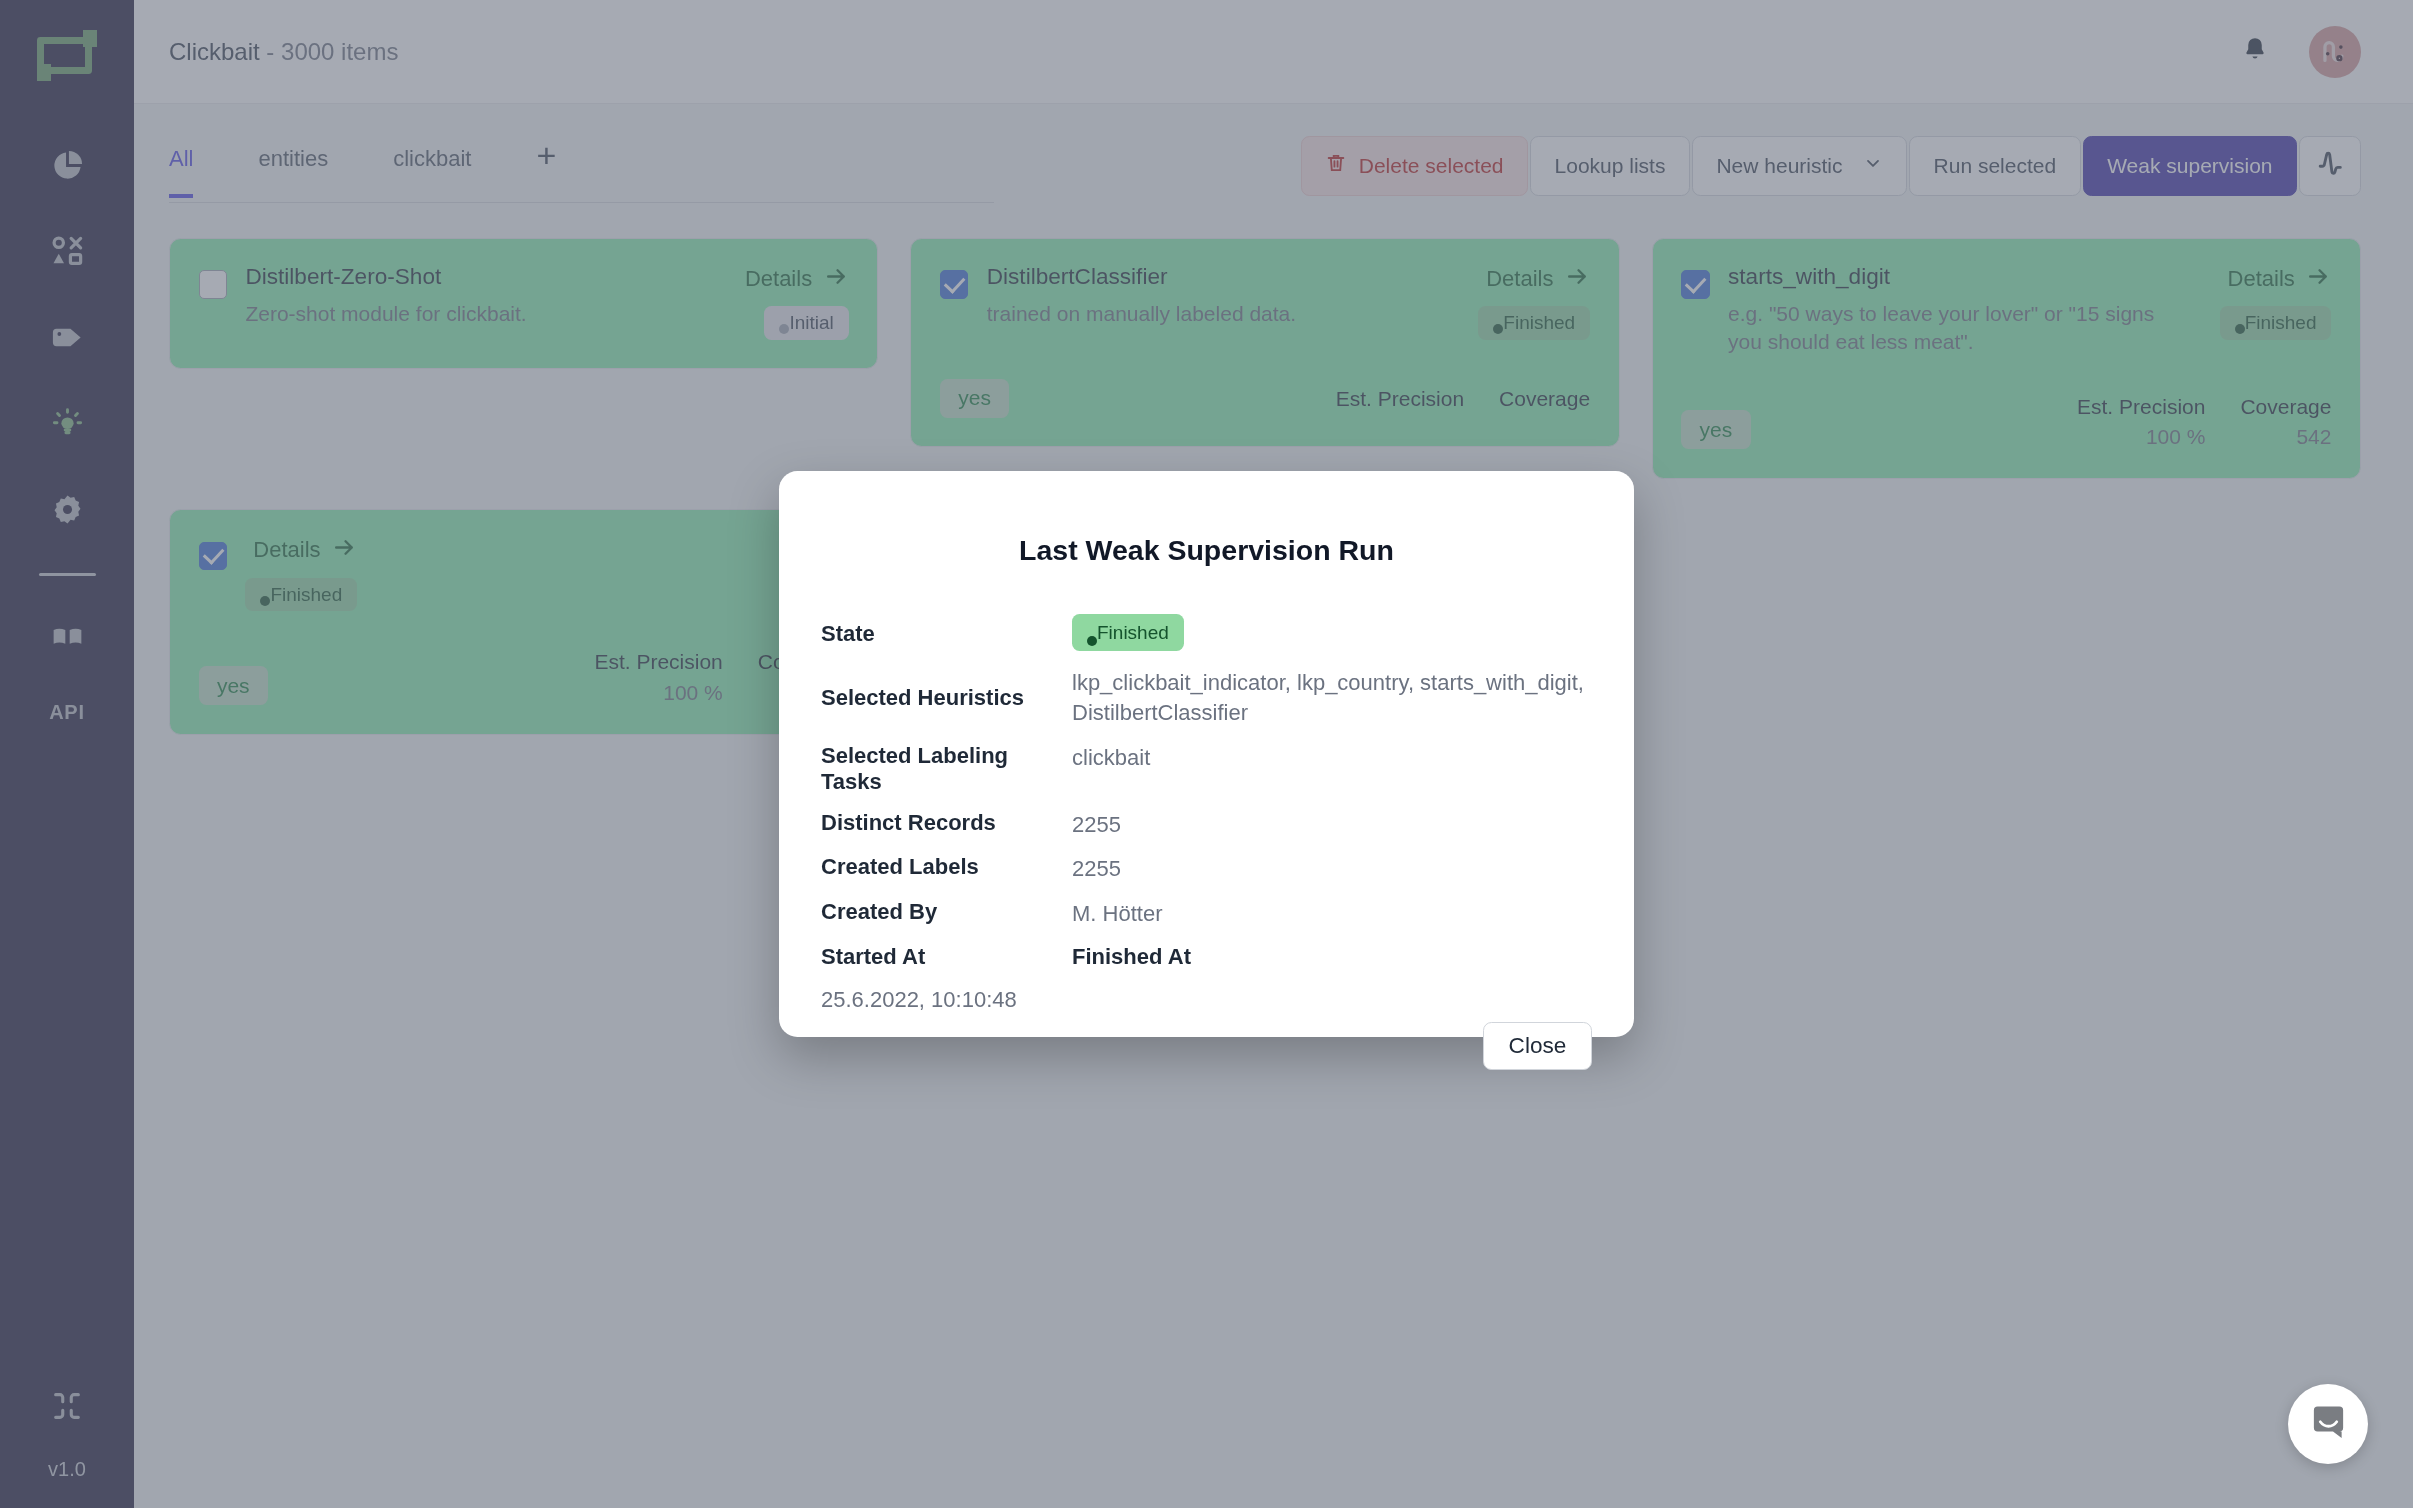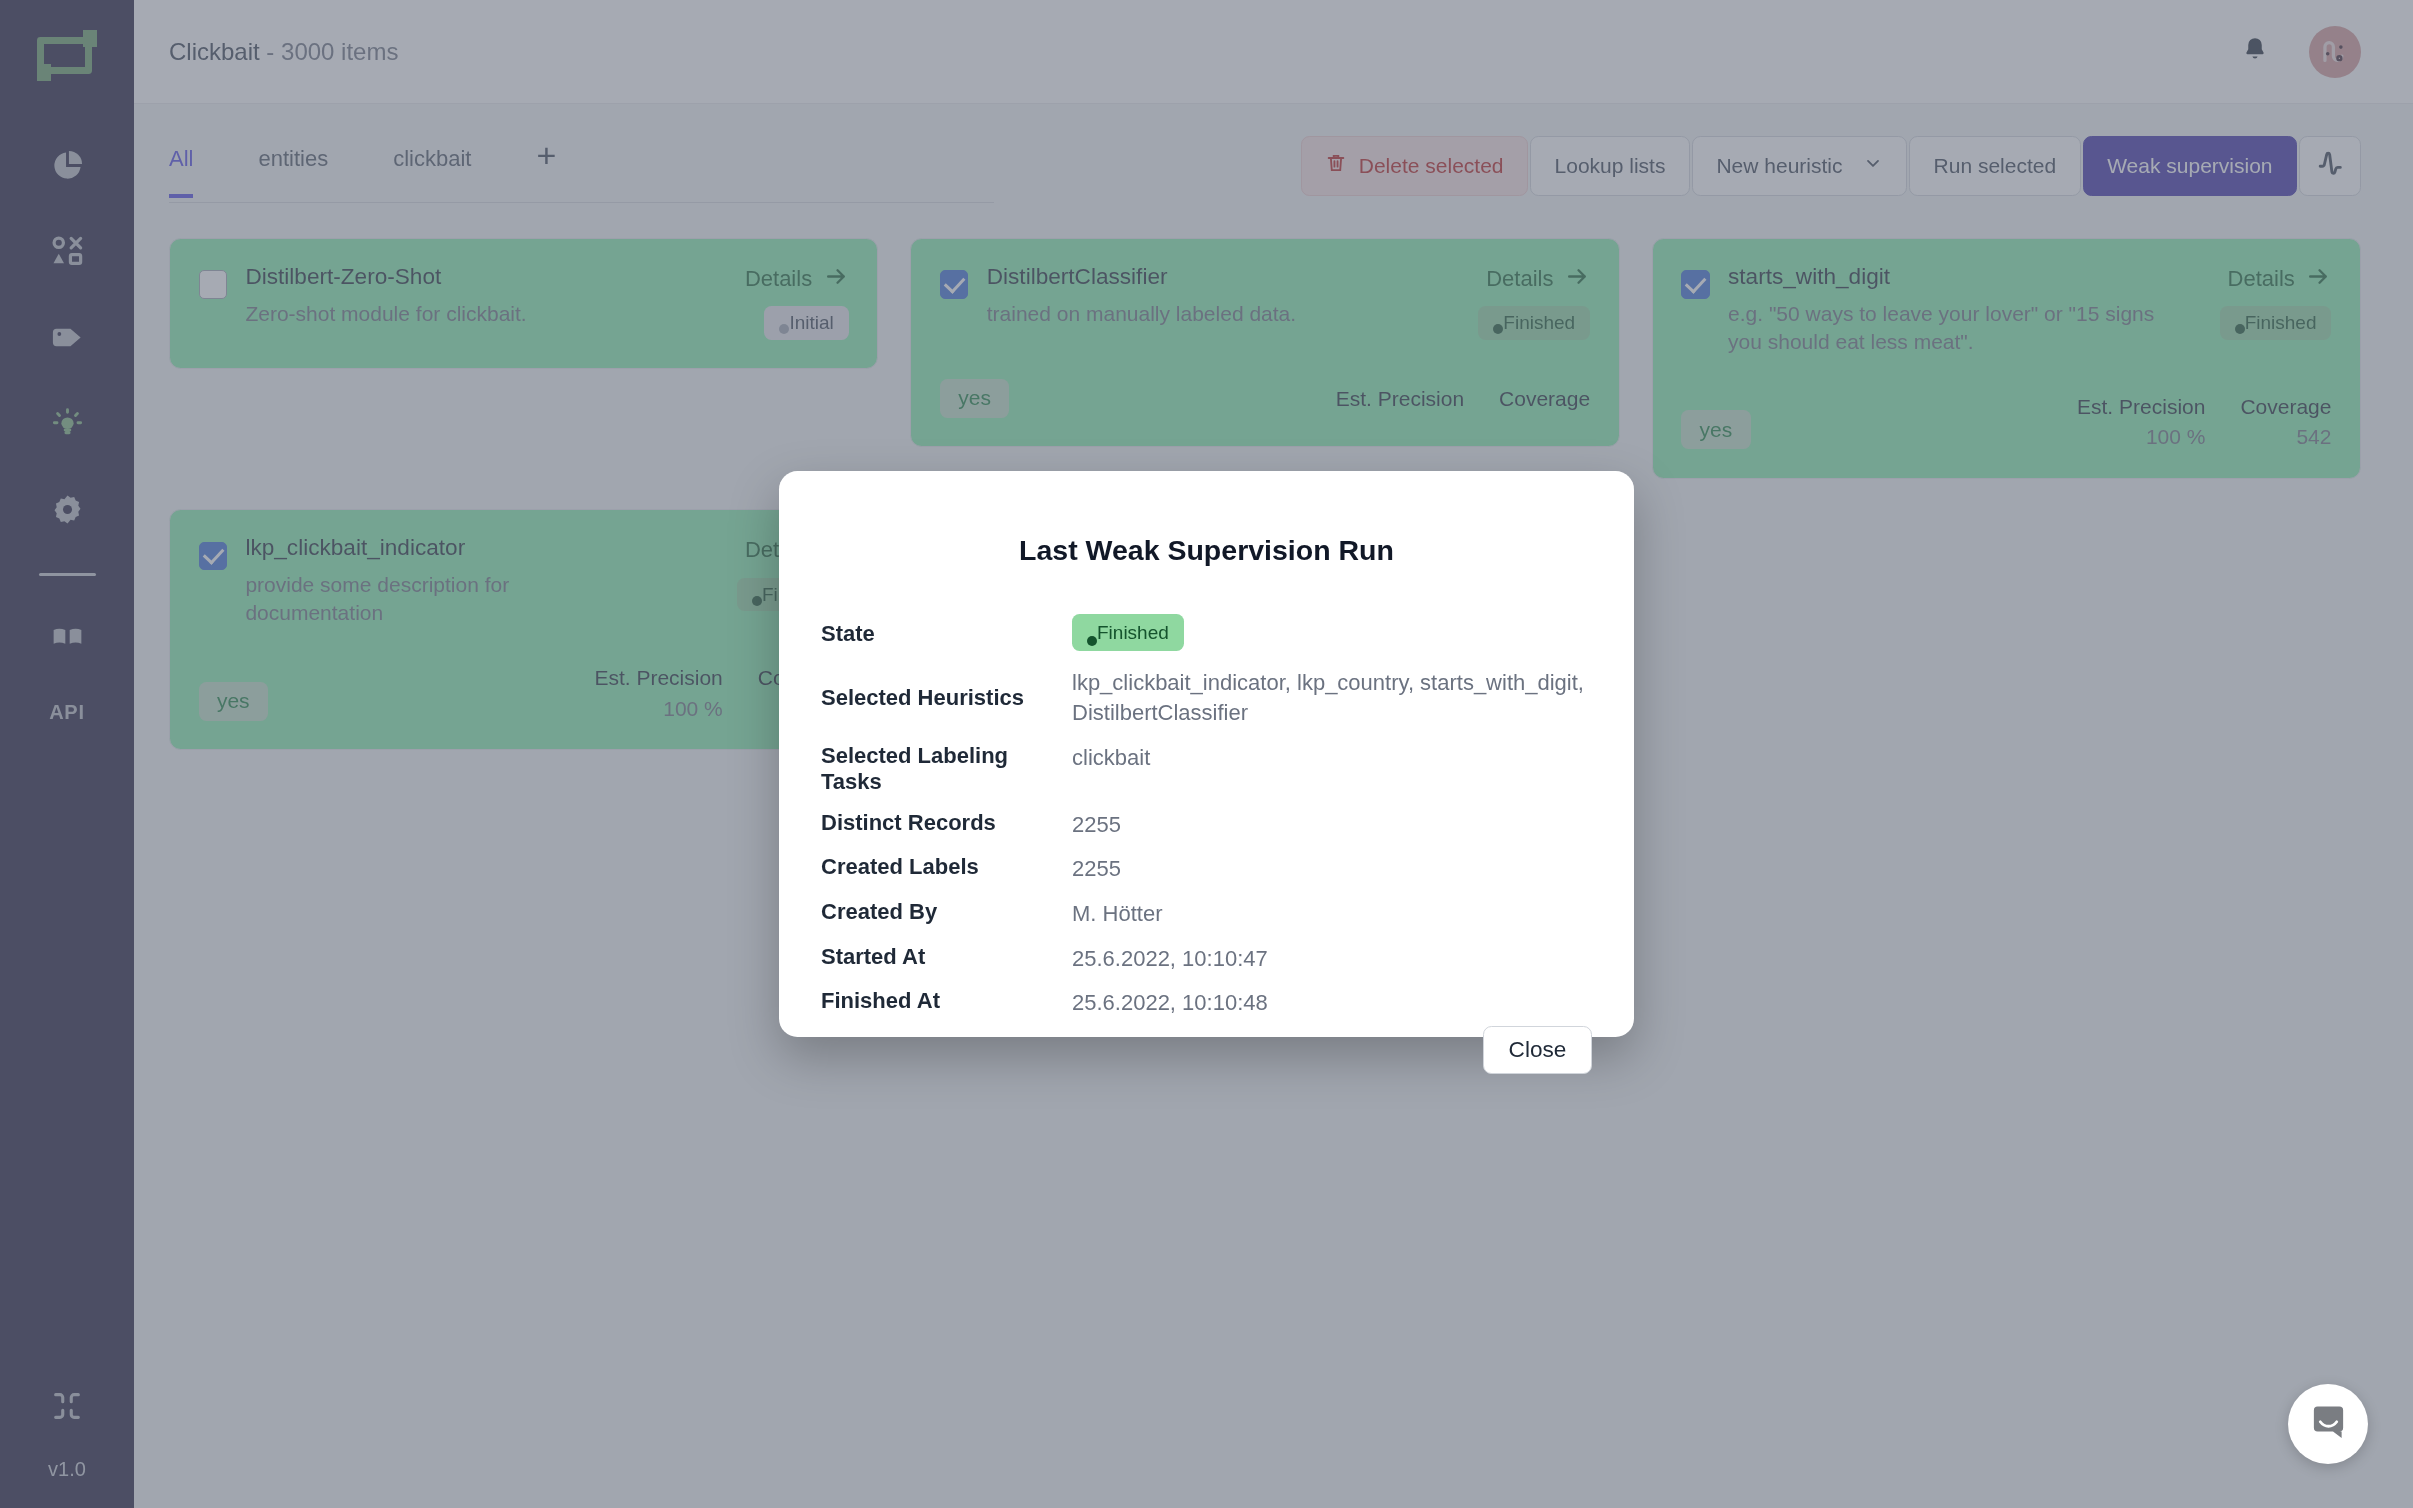--- a/index.html
+++ b/index.html
@@ -660,24 +660,20 @@
               <div class="metric-name">Coverage</div>
               <div class="metric-val">542</div>
             </div>
           </div>
         </div>
       </div>
 
       <div class="card">
         <div class="card-head">
           <div class="chk checked"></div>
-          <div class="card-texts">
-            <div class="card-title">lkp_clickbait_indicator</div>
-            <div class="card-desc" style="max-width:327px;">provide some description for documentation</div>
-          </div>
           <div class="card-right">
             <div class="details-link">
               <span>Details</span>
               <span>
                 <svg width="25" height="25" viewBox="0 0 24 24" fill="none" stroke="currentColor" stroke-width="2.3" stroke-linecap="round" stroke-linejoin="round">
                   <path d="M4 12h15M13 6l6 6-6 6"></path>
                 </svg>
               </span>
             </div>
             <div class="badge badge-finished">
@@ -737,21 +733,20 @@
     <div class="m-label">Distinct Records</div>
     <div class="m-value">2255</div>
 
     <div class="m-label">Created Labels</div>
     <div class="m-value">2255</div>
 
     <div class="m-label">Created By</div>
     <div class="m-value">M. Hötter</div>
 
     <div class="m-label">Started At</div>
-    <div class="m-value">25.6.2022, 10:10:47</div>
 
     <div class="m-label">Finished At</div>
     <div class="m-value">25.6.2022, 10:10:48</div>
   </div>
 
   <div id="modal-footer">
     <button id="close-button">Close</button>
   </div>
 </div>
 

